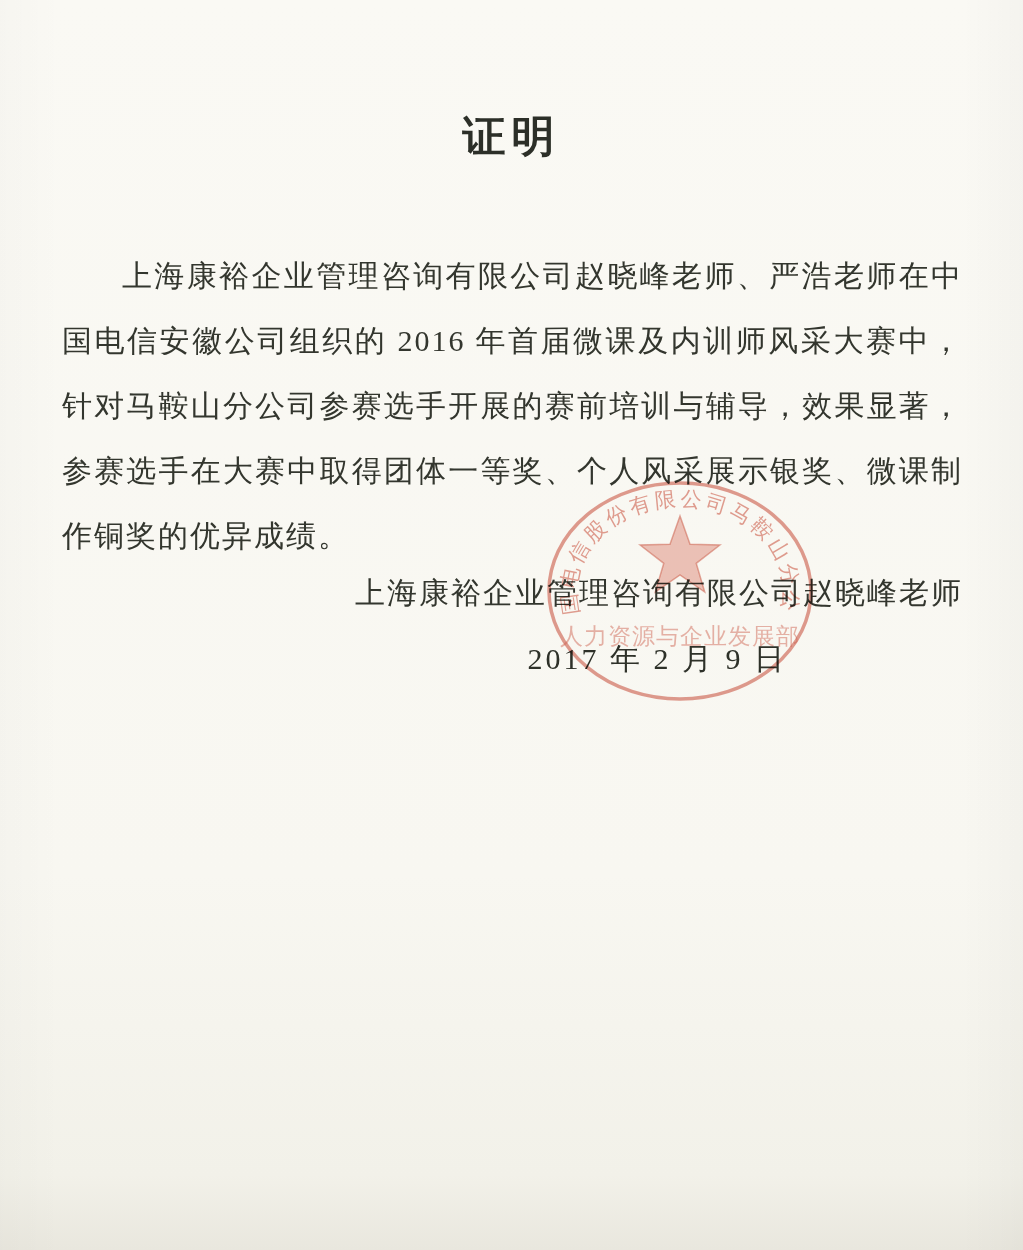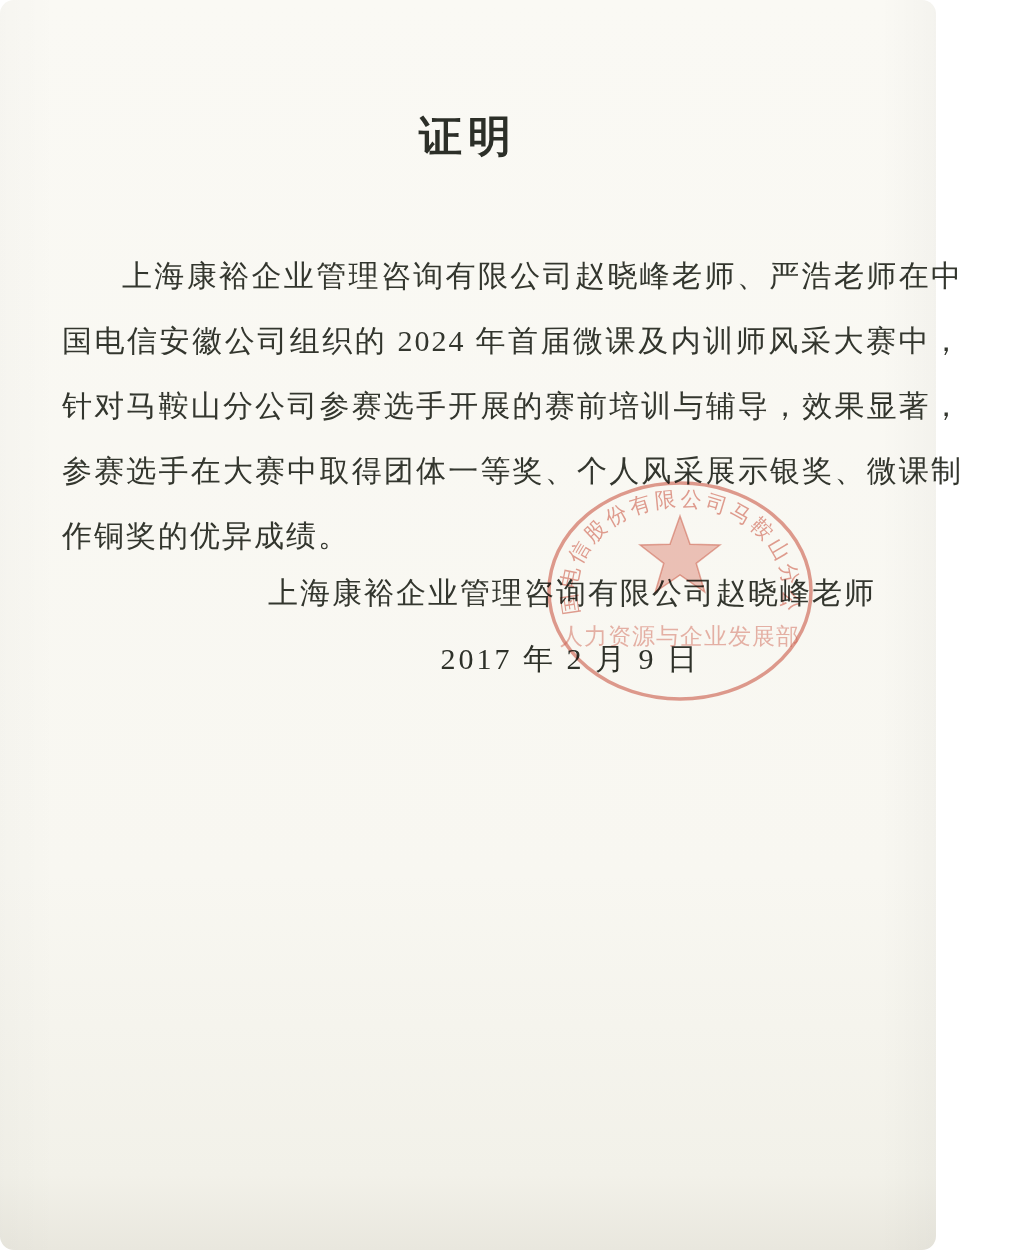--- a/index.html
+++ b/index.html
@@ -7,27 +7,26 @@
     padding: 0;
   }
   body {
     width: 1023px;
     height: 1250px;
     overflow: hidden;
     font-family: "Liberation Serif", serif;
   }
   .page {
     position: relative;
-    width: 936px;
+    width: 1023px;
     height: 1250px;
     background:
       linear-gradient(90deg, rgba(0,0,0,0.015) 0%, rgba(0,0,0,0) 6%, rgba(0,0,0,0) 94%, rgba(0,0,0,0.025) 100%),
       linear-gradient(180deg, #faf9f4 0%, #f8f7f1 70%, #f2f1e9 94%, #e9e7de 100%);
     color: #33362e;
-    border-radius: 14px;
   }
   .title {
     position: absolute;
     top: 108px;
     left: 0;
     width: 100%;
     margin: 0;
     text-align: center;
     font-size: 43px;
     font-weight: 600;
@@ -89,21 +88,21 @@
     fill: rgba(206, 84, 64, 0.48);
   }
 </style>
 </head>
 <body>
 
 <div class="page">
 
   <h1 class="title">证明</h1>
 
-  <p class="body-paragraph">上海康裕企业管理咨询有限公司赵晓峰老师、严浩老师在中国电信安徽公司组织的 2024 年首届微课及内训师风采大赛中，针对马鞍山分公司参赛选手开展的赛前培训与辅导，效果显著，参赛选手在大赛中取得团体一等奖、个人风采展示银奖、微课制作铜奖的优异成绩。</p>
+  <p class="body-paragraph">上海康裕企业管理咨询有限公司赵晓峰老师、严浩老师在中国电信安徽公司组织的 2016 年首届微课及内训师风采大赛中，针对马鞍山分公司参赛选手开展的赛前培训与辅导，效果显著，参赛选手在大赛中取得团体一等奖、个人风采展示银奖、微课制作铜奖的优异成绩。</p>
 
   <div class="signature">上海康裕企业管理咨询有限公司赵晓峰老师</div>
 
   <div class="date">2017 年 2 月 9 日</div>
 
   <svg class="seal" viewBox="0 0 274 228" xmlns="http://www.w3.org/2000/svg">
     <ellipse cx="137" cy="113" rx="131" ry="108" fill="none" stroke="rgba(204, 74, 55, 0.6)" stroke-width="3.5"></ellipse>
     <path id="sealArcPath" d="M 39.3 142.1 A 104 85 0 1 1 234.7 142.1" fill="none"></path>
     <text class="arc-text" text-anchor="middle">
       <textPath href="#sealArcPath" startOffset="50%">中国电信股份有限公司马鞍山分公司</textPath>

